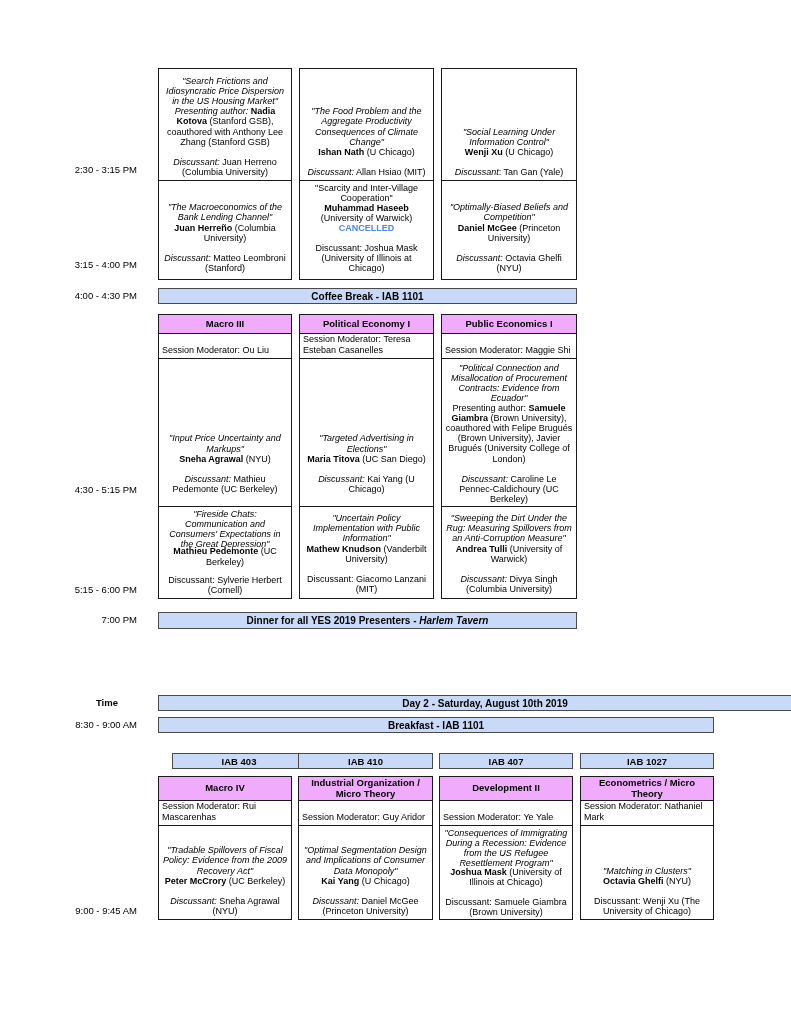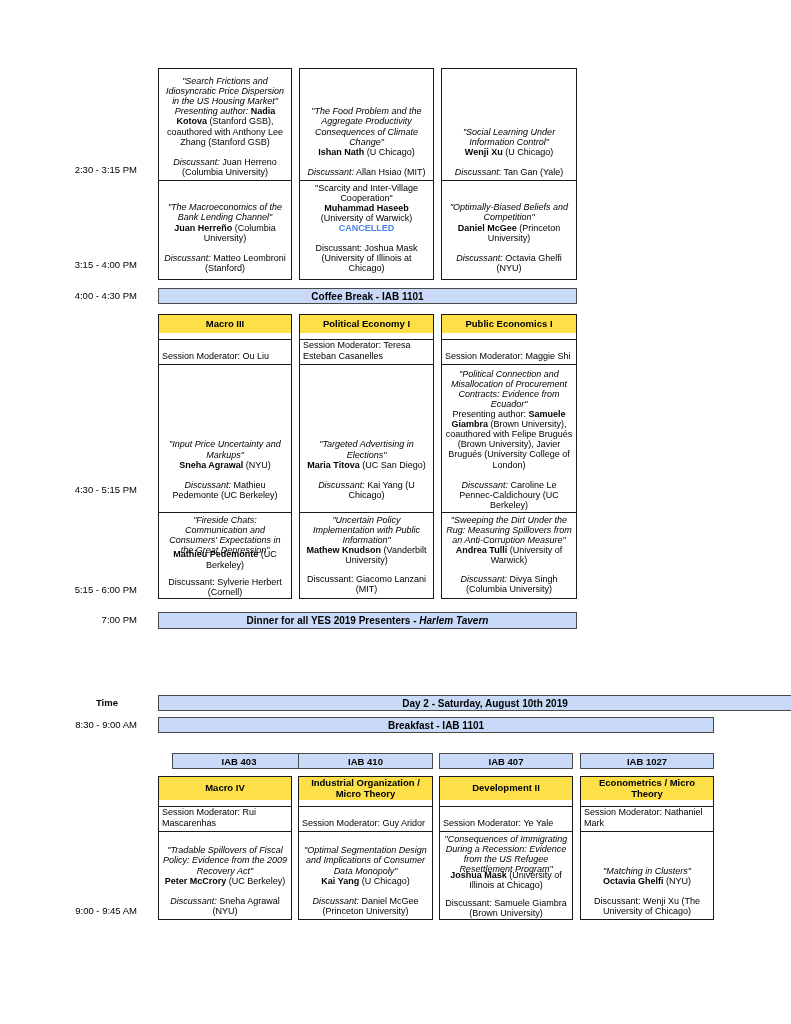--- a/index.html
+++ b/index.html
@@ -8,24 +8,24 @@
   .time-label{position:absolute;left:27px;width:110px;text-align:right;font-size:9.5px;line-height:11px;}
   .time-label.bold{font-weight:bold;}
   .banner{position:absolute;background:#c9daf8;border:1.5px solid #4a4a4a;box-sizing:border-box;
           display:flex;align-items:center;justify-content:center;font-weight:bold;font-size:10px;}
   .room-header{position:absolute;background:#c9daf8;border:1.5px solid #4a4a4a;box-sizing:border-box;
           display:flex;align-items:center;justify-content:center;font-weight:bold;font-size:9.5px;}
   .stack{position:absolute;border:1px solid #1a1a1a;background:#fff;box-sizing:border-box;
          display:flex;flex-direction:column;}
   .stack > div{box-sizing:border-box;}
   .seg{border-top:1px solid #1a1a1a;}
-  .session-header{background:#fde047;font-weight:bold;font-size:9.5px;line-height:10.5px;
+  .session-header{background:#f0abfc;font-weight:bold;font-size:9.5px;line-height:10.5px;
          display:flex;flex-direction:column;align-items:center;justify-content:center;text-align:center;padding:6px 2px;}
   .moderator{font-size:9px;line-height:10.3px;text-align:left;display:flex;flex-direction:column;
-         justify-content:flex-end;padding:2px 3px 3px;overflow:hidden;margin-top:6px;}
+         justify-content:flex-end;padding:2px 3px 3px;overflow:hidden;}
   .talk{font-size:9px;line-height:10.1px;text-align:center;display:flex;flex-direction:column;
         justify-content:flex-end;padding:2px 3px 4px;overflow:hidden;}
   .talk .para{min-height:10.1px;}
   .pb2{padding-bottom:2px;} .pb3{padding-bottom:3px;} .pb4{padding-bottom:4px;}
   .pb6{padding-bottom:6px;} .pb12{padding-bottom:12px;}
   .r-i{font-style:italic;}
   .r-b{font-weight:bold;}
   .r-bi{font-weight:bold;font-style:italic;}
   .r-c{font-weight:bold;color:#4a86e8;}
 </style>

